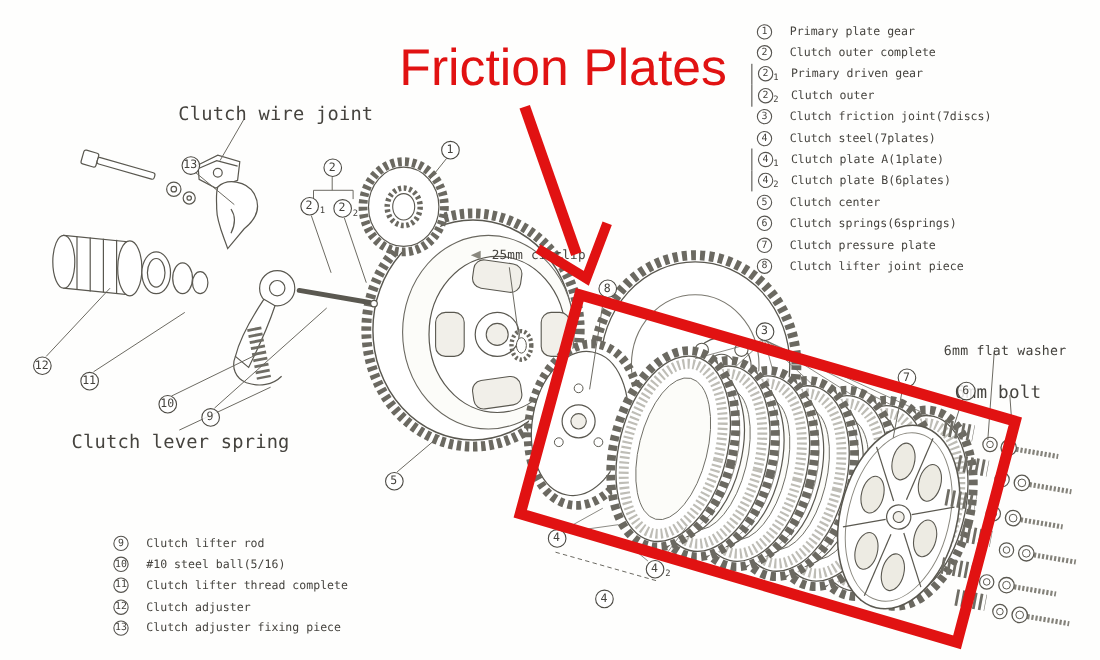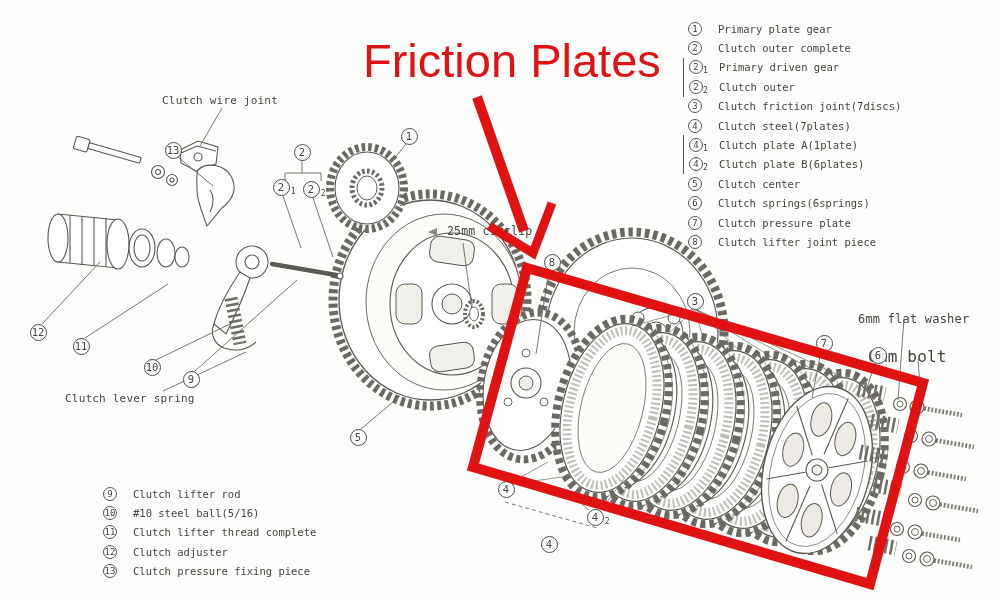--- a/index.html
+++ b/index.html
@@ -1,20 +1,20 @@
 <!DOCTYPE html>
 <html><head>
 <meta charset="utf-8">
 <style>
   html,body{margin:0;padding:0;background:#ffffff;}
   .stage{position:relative;width:1000px;height:600px;background:#fefefdf5;overflow:hidden;
          font-family:"DejaVu Sans Mono", monospace;color:#45433e;}
   .layer{position:absolute;left:0;top:0;pointer-events:none;}
   #art-svg{z-index:1;}
-  .dlabel{position:absolute;z-index:2;font-size:11px;letter-spacing:.2px;white-space:pre;color:#45433e;}
+  .dlabel{position:absolute;z-index:2;font-size:17px;letter-spacing:.2px;white-space:pre;color:#45433e;}
   .plist{position:absolute;z-index:2;}
   .plrow{height:19.4px;display:flex;align-items:center;}
   .pbracket{width:5px;align-self:stretch;}
   .pbracket.on{border-left:1.3px solid #55534e;}
   .pcirc{flex:none;width:14px;height:14px;border:1.2px solid #55534e;border-radius:50%;
          font-size:9px;line-height:12px;text-align:center;box-sizing:border-box;background:#fff;}
   .psub{flex:none;width:8px;font-size:8px;margin-top:7px;}
   .plabel{margin-left:8px;font-size:10.5px;white-space:pre;}
   .callout{position:absolute;z-index:2;width:17px;height:17px;border:1.2px solid #4c4a44;border-radius:50%;
            font-size:10.5px;line-height:14.5px;text-align:center;background:rgba(255,255,255,.85);box-sizing:border-box;}
@@ -343,21 +343,21 @@
       <div class="plrow">
         <span class="pbracket"></span>
         <span class="pcirc">12</span>
         <span class="psub"></span>
         <span class="plabel">Clutch adjuster</span>
       </div>
       <div class="plrow">
         <span class="pbracket"></span>
         <span class="pcirc">13</span>
         <span class="psub"></span>
-        <span class="plabel">Clutch pressure fixing piece</span>
+        <span class="plabel">Clutch adjuster fixing piece</span>
       </div>
     </div>
 
   <div>
       <div class="callout" style="left: 164.5px; top: 141.5px;">13</div>
       <div class="callout" style="left: 29.5px; top: 323.5px;">12</div>
       <div class="callout" style="left: 72.5px; top: 337.5px;">11</div>
       <div class="callout" style="left: 143.5px; top: 358.5px;">10</div>
       <div class="callout" style="left: 182.5px; top: 370.5px;">9</div>
       <div class="callout" style="left: 293.5px; top: 143.5px;">2</div>

